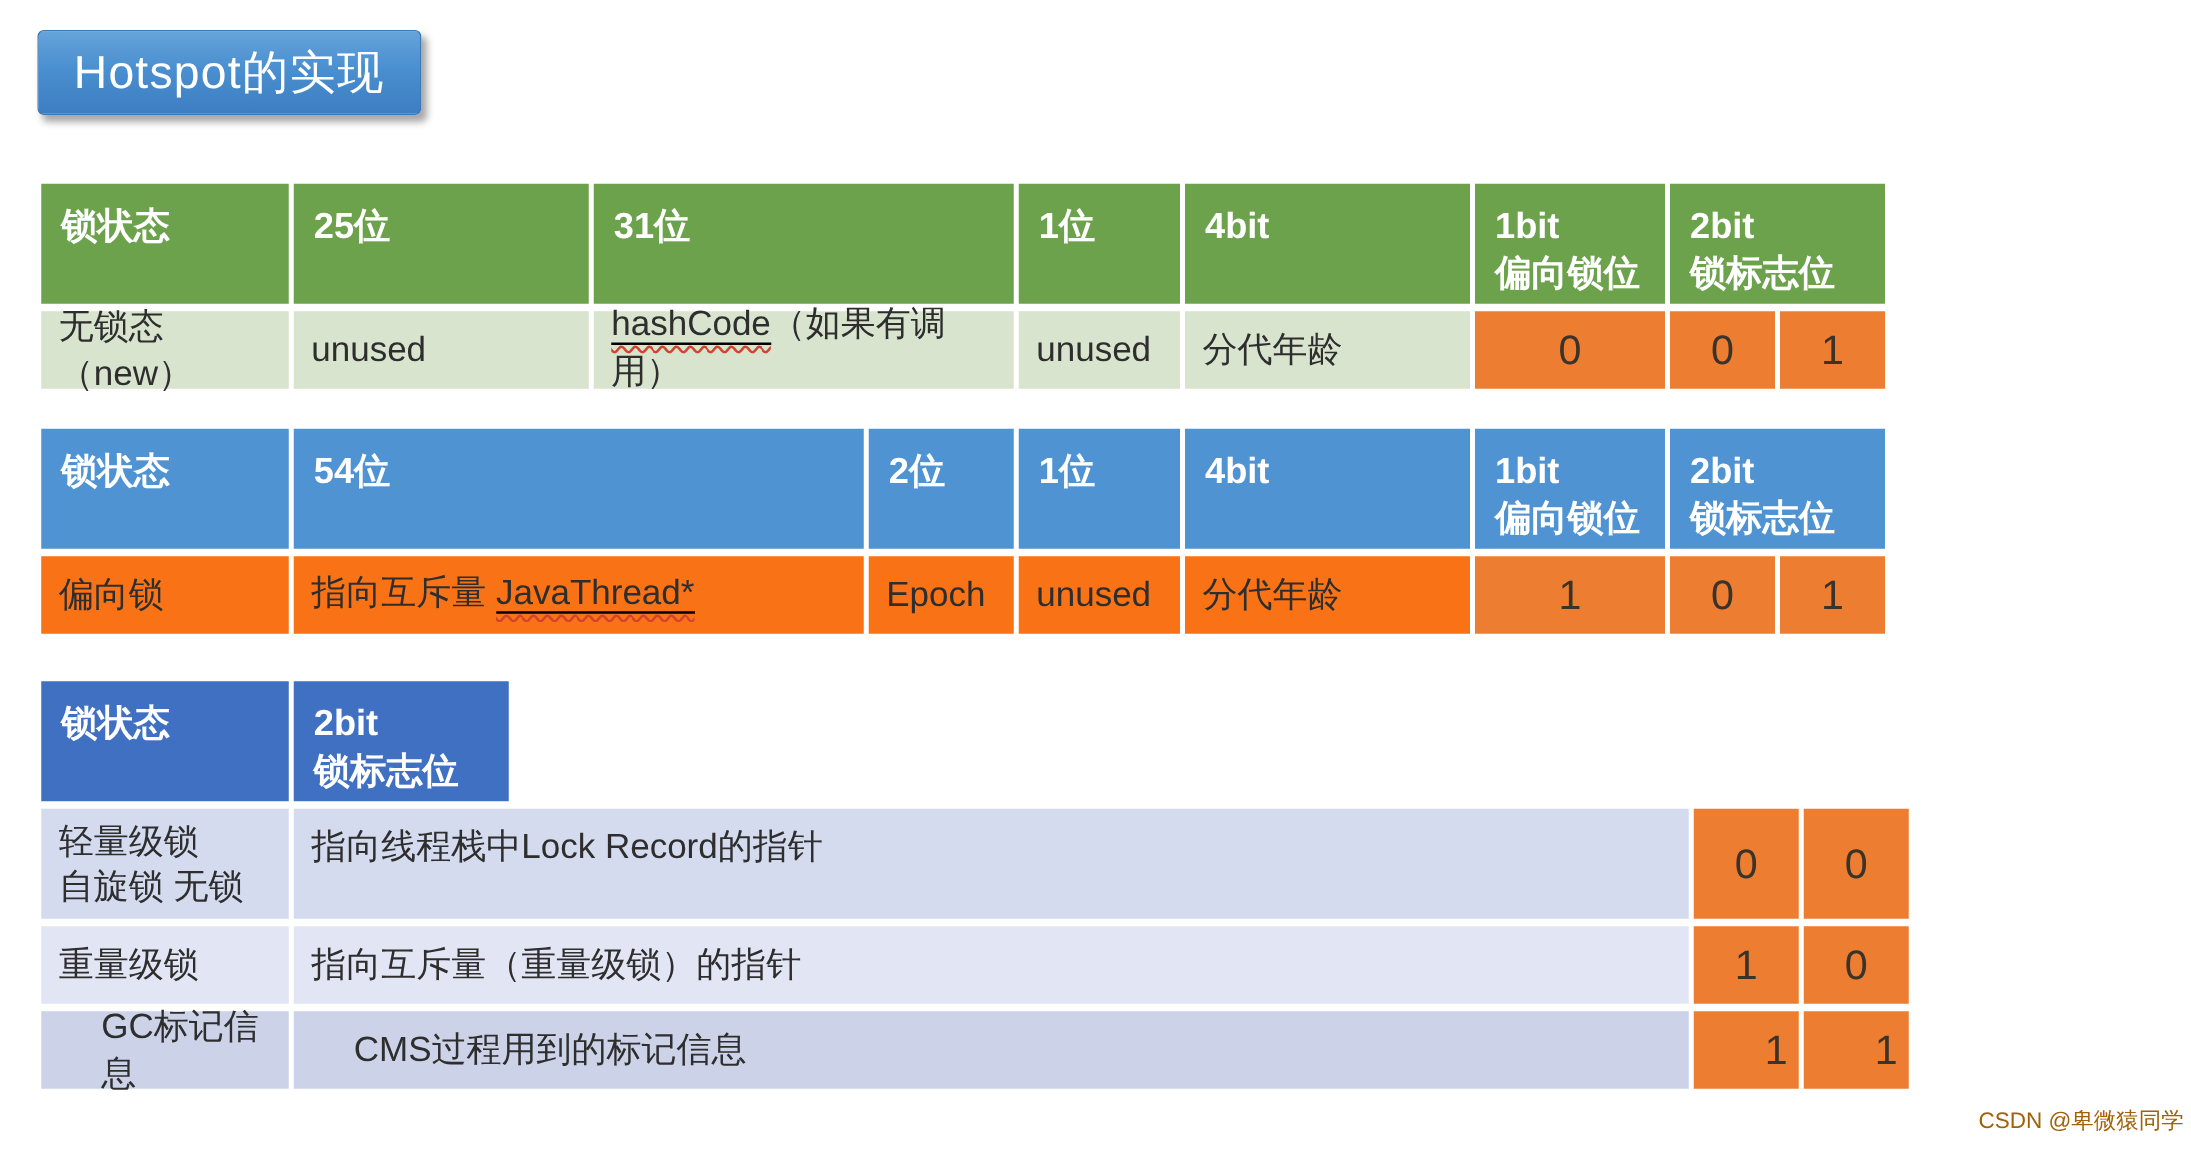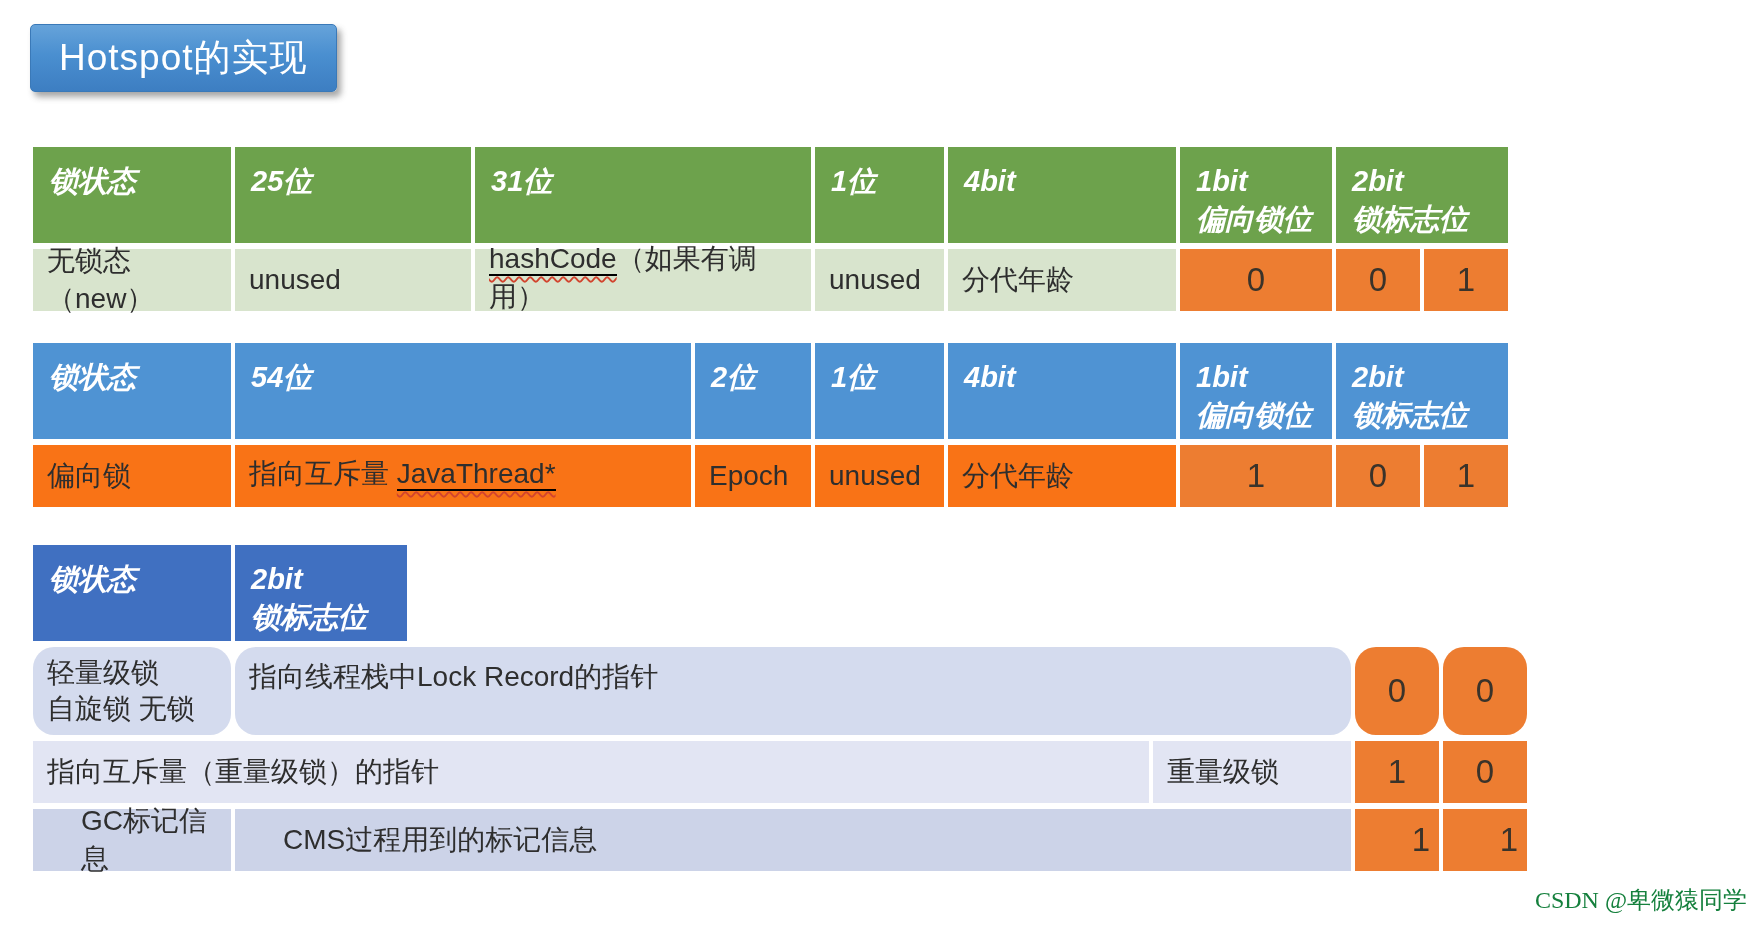--- a/index.html
+++ b/index.html
@@ -15,49 +15,49 @@
     border:1px solid #3a79b8;border-radius:5px;
     box-shadow:4px 5px 6px rgba(60,60,60,.45);
     color:#fff;font-size:37px;letter-spacing:1px;
   }
   
   .tbl{position:absolute;left:33px;width:1494px;}
   .trow{display:flex;gap:4px;}
   .cell{box-sizing:border-box;}
   .hcell{
     color:#fff;font-weight:bold;font-size:29px;line-height:1.32;
-    padding:15px 0 11px 16px;white-space:pre-line;height:96px;font-style:italic;
+    padding:15px 0 11px 16px;white-space:pre-line;height:96px;
   }
   .t1 .hcell{background:#6da24c;}
   .t2 .hcell{background:#4f93d3;}
   .t3 .hcell{background:#4070c1;}
   .drow{margin-top:6px;}
   .dcell{
     display:flex;align-items:center;height:62px;padding-left:14px;
     font-size:28px;color:#2e2e2e;
   }
   .t1 .dcell{background:#d8e4cd;}
   .t2 .dcell{background:#f97316;}
-  .t3 .r1 .dcell{background:#d4dbee;border-radius:21px;}
+  .t3 .r1 .dcell{background:#d4dbee;}
   .t3 .r2 .dcell{background:#e2e5f3;}
   .t3 .r3 .dcell{background:#ccd3e8;padding-left:48px;}
   .tall{height:88px;white-space:pre-line;line-height:1.28;}
   .bit{
     justify-content:center;padding-left:0;background:#ed7d31 !important;
     font-size:33px;color:#3a332a;
   }
   .spell{
     border-bottom:2px solid #000000;
     text-decoration:underline wavy #d2442e;
     text-decoration-thickness:1.5px;
     text-underline-offset:8px;
   }
   .cellline{display:inline-block;padding-bottom:4px;}
   .watermark{
-    position:absolute;right:6px;top:884px;font-size:24px;color:#15803d;font-family:Liberation Serif, serif;
+    position:absolute;right:6px;top:884px;font-size:18px;color:#a16207;
   }
   
   .w198{width:198px}.w236{width:236px}.w336{width:336px}.w129{width:129px}
   .w228{width:228px}.w171{width:152px}.w172{width:172px}
   .w456{width:456px}.w116{width:116px}.w1116{width:1116px}.w84{width:84px}
 </style>
 </head>
 <body>
 
 <div class="badge">
@@ -123,22 +123,22 @@
 锁标志位</div>
   </div>
   <div class="trow drow r1">
     <div class="cell dcell tall w198">轻量级锁
 自旋锁 无锁</div>
     <div class="cell dcell tall w1116" style="align-items:flex-start;padding-top:12px">指向线程栈中Lock Record的指针</div>
     <div class="cell dcell tall bit w84">0</div>
     <div class="cell dcell tall bit w84">0</div>
   </div>
   <div class="trow drow r2">
+    <div class="cell dcell w198">重量级锁</div>
     <div class="cell dcell w1116">指向互斥量（重量级锁）的指针</div>
-    <div class="cell dcell w198">重量级锁</div>
     <div class="cell dcell bit w84">1</div>
     <div class="cell dcell bit w84">0</div>
   </div>
   <div class="trow drow r3">
     <div class="cell dcell w198">GC标记信息</div>
     <div class="cell dcell w1116">CMS过程用到的标记信息</div>
     <div class="cell dcell bit w84">1</div>
     <div class="cell dcell bit w84">1</div>
   </div>
 </div>

